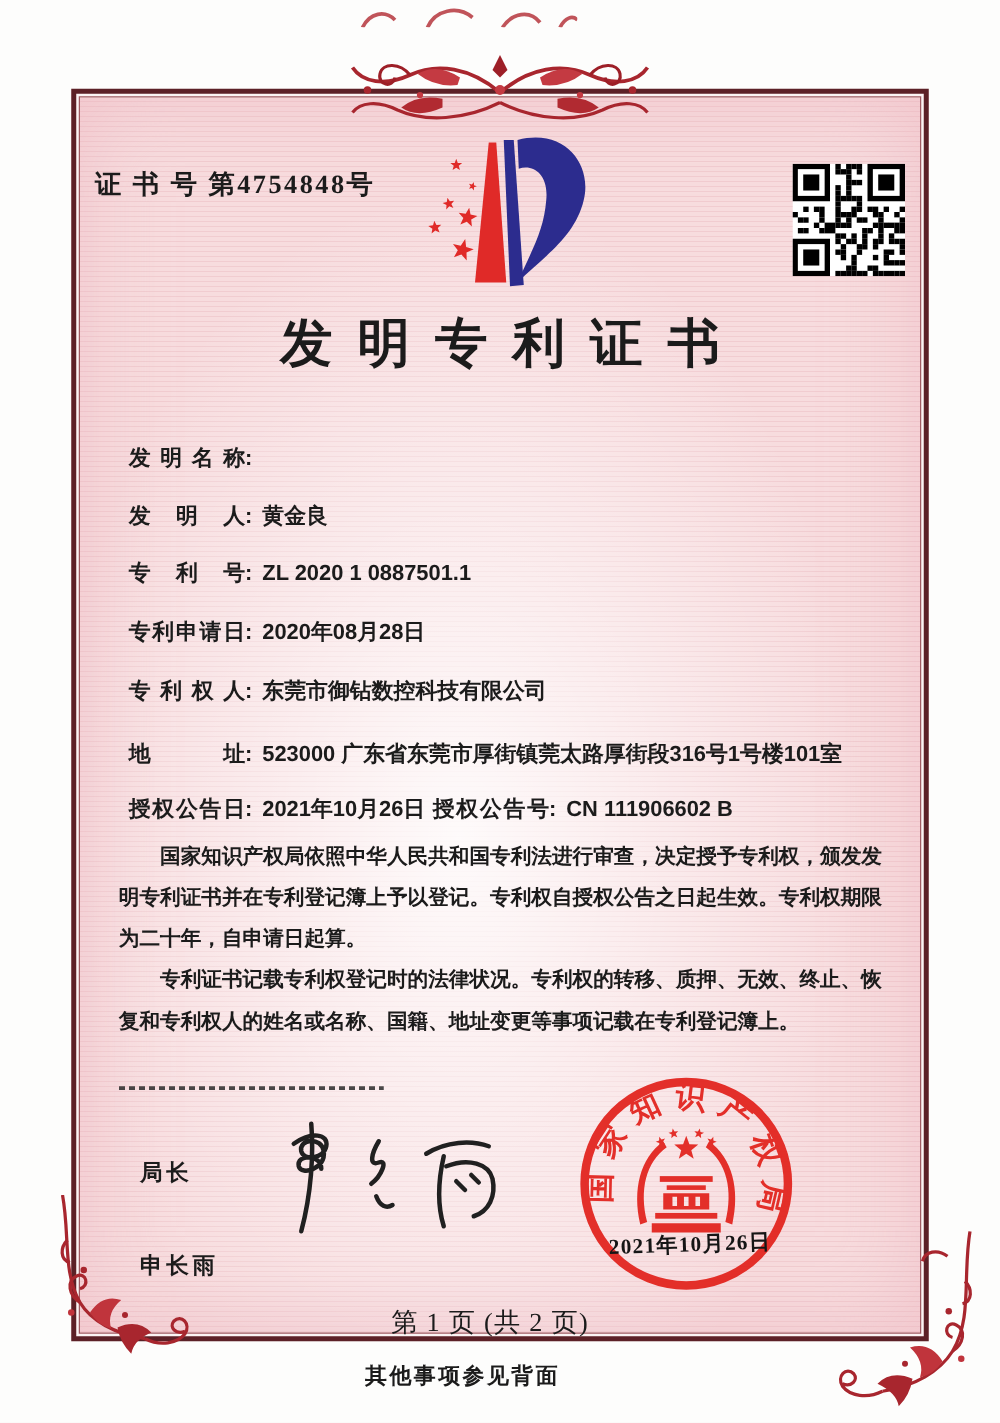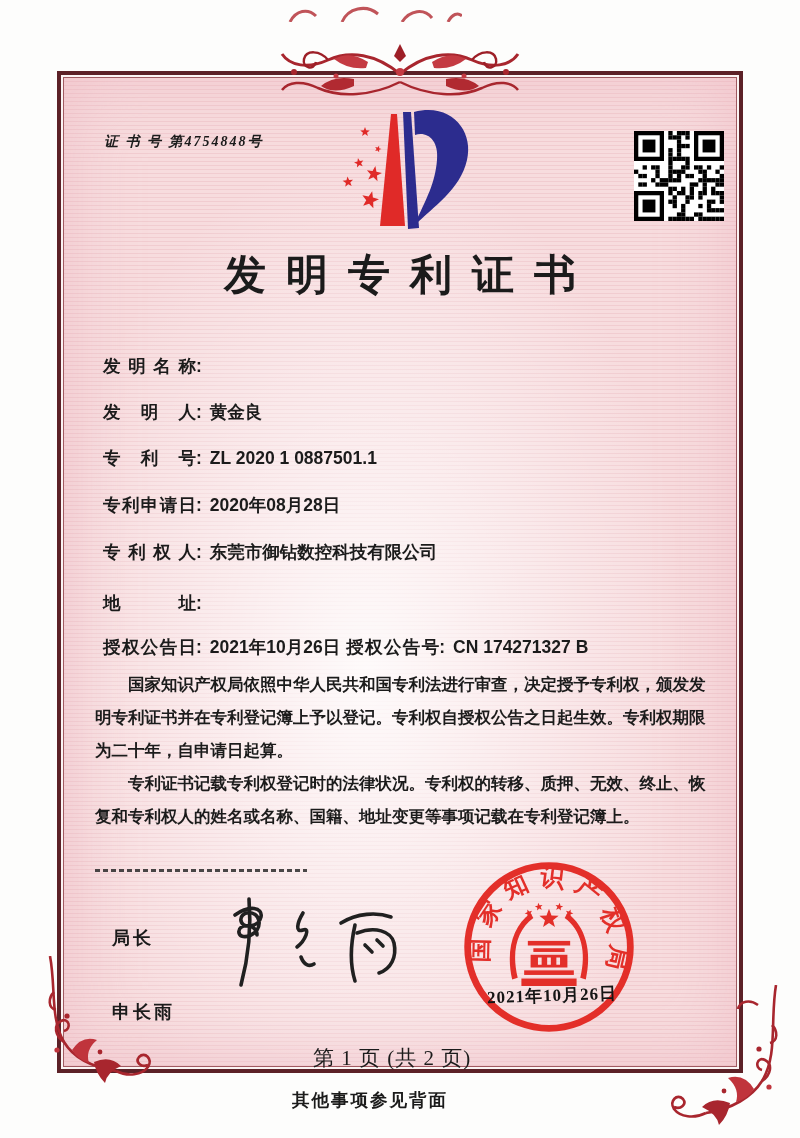--- a/index.html
+++ b/index.html
@@ -19,21 +19,21 @@
   }
   .frame-inner{
     position:absolute;inset:2px;border:1px solid #a05a61;
     background:
       radial-gradient(ellipse at 45% 60%, rgba(255,255,255,.88) 0%, rgba(255,255,255,0) 62%),
       repeating-linear-gradient(180deg,#f7dcde 0 3px,#f1ccd0 3px 4px);
     box-shadow:inset 0 0 70px rgba(235,175,185,.55);
   }
   
   .abs{position:absolute;}
-  .cert-number{left:104px;top:133px;font-family:"Liberation Serif",serif;font-size:14px;font-weight:600;letter-spacing:2px;font-style:italic;}
+  .cert-number{left:76px;top:133px;font-family:"Liberation Serif",serif;font-size:21px;font-weight:600;letter-spacing:2px;}
   .title{left:0;top:247px;width:800px;text-align:center;font-family:"Liberation Serif",serif;
          font-size:42px;font-weight:700;letter-spacing:20px;text-indent:20px;}
   .field-row{left:103px;width:620px;display:flex;align-items:flex-start;
              font-size:17.5px;font-weight:700;line-height:1.35;}
   .field-label{display:inline-block;width:93px;text-align:justify;text-align-last:justify;flex:0 0 93px;}
   .field-colon{flex:0 0 auto;margin-right:8px;}
   .field-value{flex:0 1 auto;}
   .addr-value{width:506px;}
   .pair2{margin-left:6px;display:flex;}
   .body-par{left:95px;top:668px;width:622px;font-family:"Liberation Serif",serif;
@@ -267,29 +267,30 @@
     <span class="field-value">2020年08月28日</span>
   </div>
   <div class="abs field-row" style="top:541px;">
     <span class="field-label">专利权人</span>
       <span class="field-colon">:</span>
     <span class="field-value">东莞市御钻数控科技有限公司</span>
   </div>
   <div class="abs field-row" style="top:592px;">
     <span class="field-label">地址</span>
       <span class="field-colon">:</span>
+    <span class="field-value addr-value">523000 广东省东莞市厚街镇莞太路厚街段316号1号楼101室</span>
   </div>
   <div class="abs field-row" style="top:636px;">
     <span class="field-label">授权公告日</span>
       <span class="field-colon">:</span>
     <span class="field-value">2021年10月26日</span>
     <span class="pair2">
       <span class="field-label">授权公告号</span>
         <span class="field-colon">:</span>
-      <span class="field-value">CN 174271327 B</span>
+      <span class="field-value">CN 111906602 B</span>
     </span>
   </div>
 
   <div class="abs body-par">
     <p>国家知识产权局依照中华人民共和国专利法进行审查，决定授予专利权，颁发发明专利证书并在专利登记簿上予以登记。专利权自授权公告之日起生效。专利权期限为二十年，自申请日起算。</p>
     <p>专利证书记载专利权登记时的法律状况。专利权的转移、质押、无效、终止、恢复和专利权人的姓名或名称、国籍、地址变更等事项记载在专利登记簿上。</p>
   </div>
 
   <div class="abs micro-line"></div>
 

